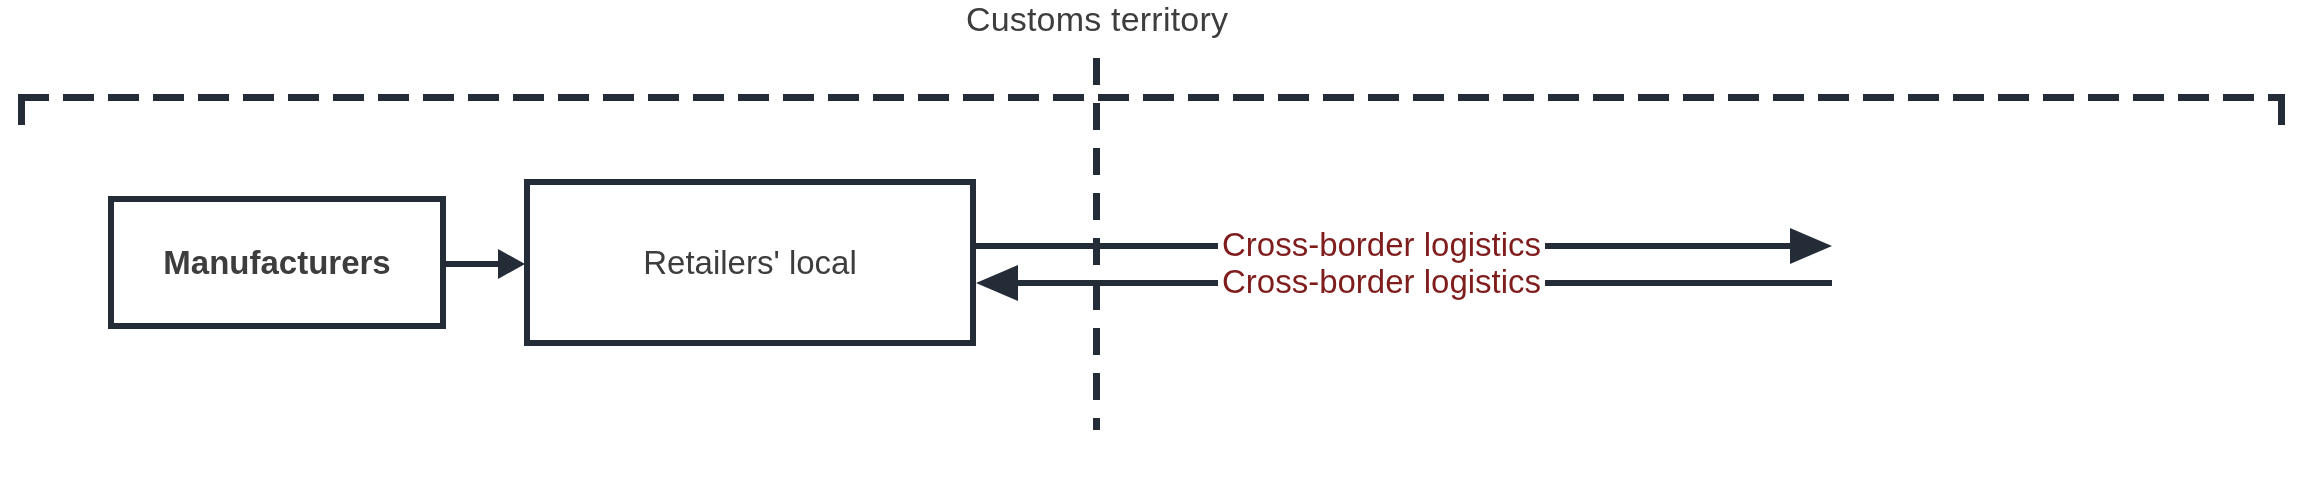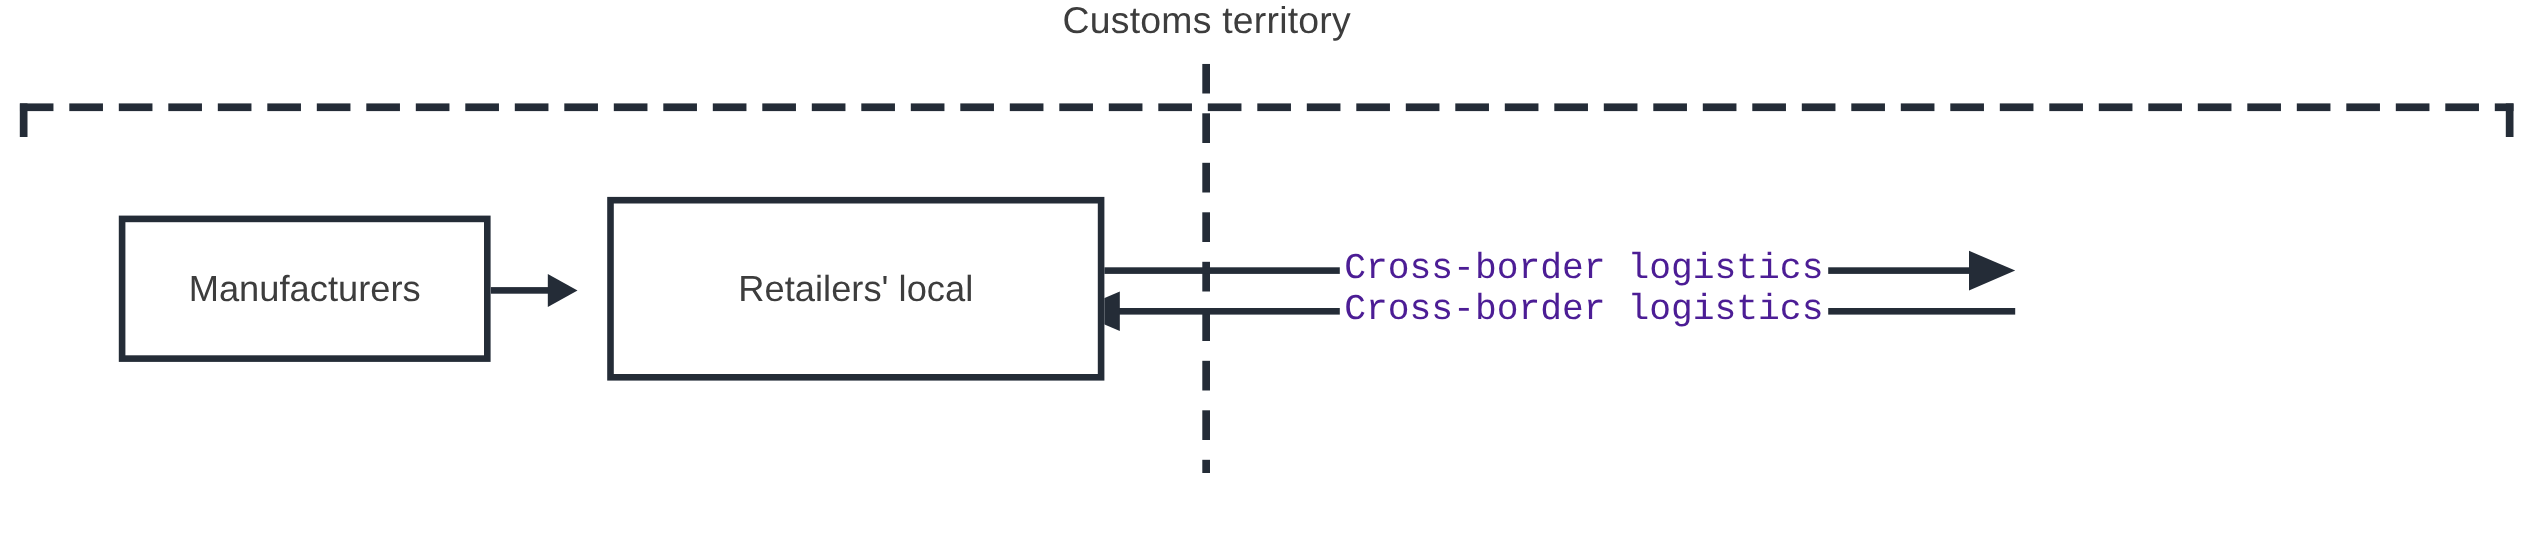--- a/index.html
+++ b/index.html
@@ -100,27 +100,27 @@
     color: #3d3d3d;
     font-size: 33px;
     line-height: 1.32;
     z-index: 5;
   }
   .node-manufacturers {
     left: 108px;
     top: 196px;
     width: 338px;
     height: 133px;
+    font-weight: bold;
   }
   .node-retailers {
     left: 524px;
     top: 179px;
     width: 452px;
     height: 167px;
-    margin-left: 28px;
   }
   .node-consumers {
     left: 1830px;
     top: 199px;
     width: 332px;
     height: 129px;
   }
 
   
   .conn {
@@ -182,27 +182,26 @@
     border-top: 18px solid transparent;
     border-bottom: 18px solid transparent;
     border-right: 42px solid #242c37;
     z-index: 4;
   }
 
   
   .edge-label {
     position: absolute;
     background: #ffffff;
-    color: #4c1d95;
+    color: #7f1d1d;
     font-size: 33px;
     line-height: 1;
     white-space: nowrap;
     padding: 0 4px;
     z-index: 6;
-    font-family: Liberation Mono, monospace;
   }
   .label-out {
     left: 1218px;
     top: 228px;
   }
   .label-in {
     left: 1218px;
     top: 265px;
   }
 </style>

